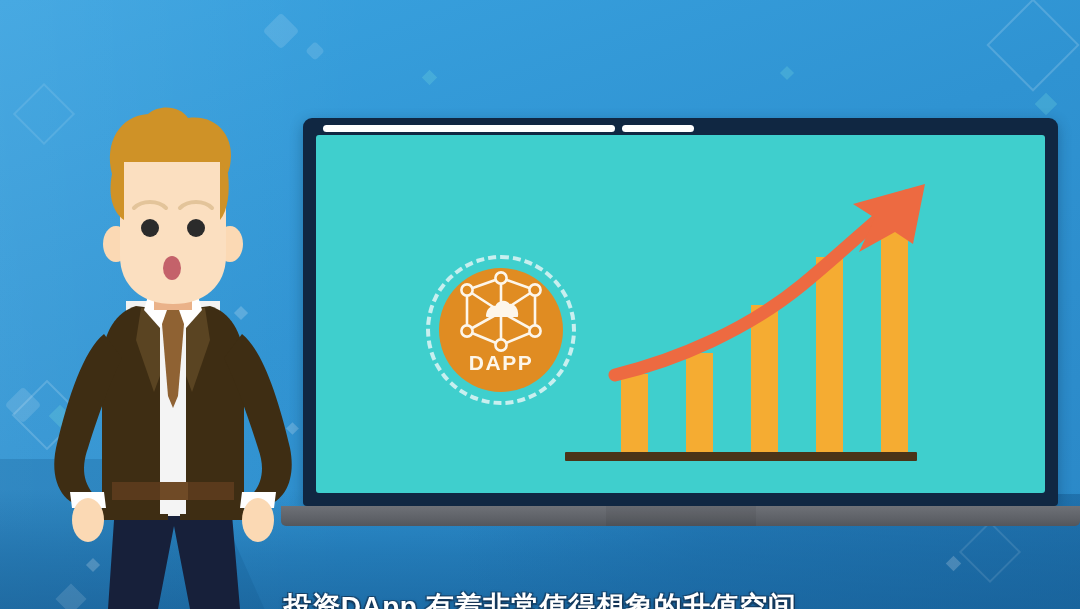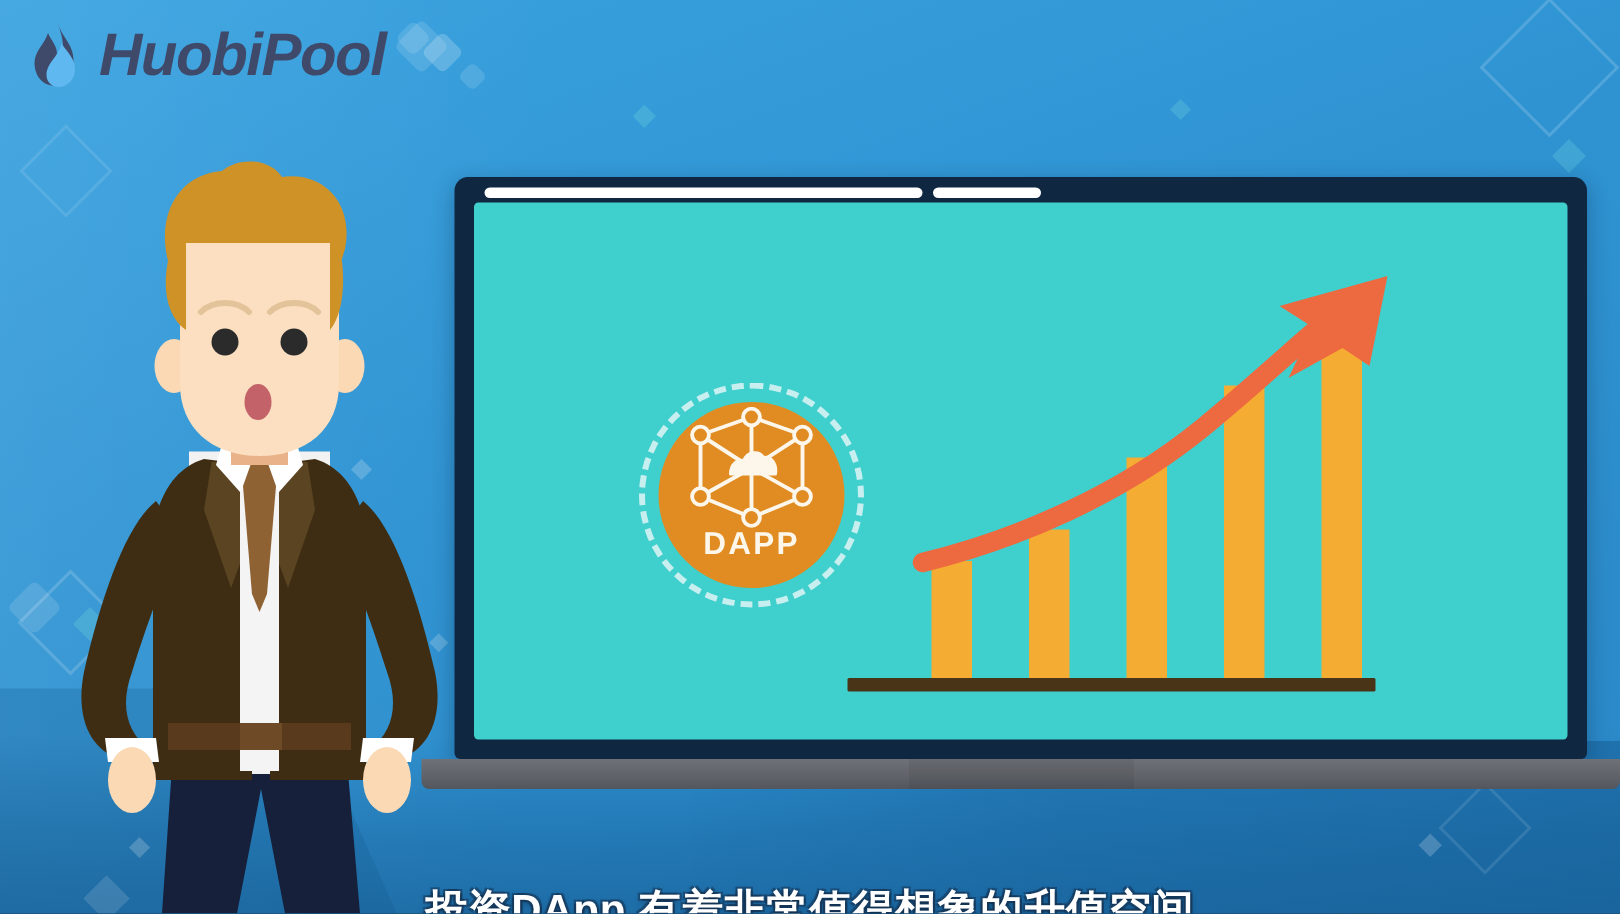--- a/index.html
+++ b/index.html
@@ -289,31 +289,20 @@
   <div class="dia line" style="left:22px;  top:390px; width:46px; height:46px;"></div>
   <div class="dia fill rnd" style="left:10px; top:392px; width:26px; height:26px;"></div>
   <div class="dia fillc" style="left:52px;  top:408px; width:16px; height:16px;"></div>
   <div class="dia fill2" style="left:88px;  top:560px; width:10px; height:10px;"></div>
   <div class="dia fill" style="left:60px;  top:588px; width:22px; height:22px;"></div>
   <div class="dia fill2" style="left:236px; top:308px; width:10px; height:10px;"></div>
   <div class="dia fill2" style="left:288px; top:424px; width:9px;  height:9px;"></div>
   <div class="dia fill2" style="left:948px; top:558px; width:11px; height:11px;"></div>
   <div class="dia line2" style="left:968px; top:530px; width:40px; height:40px;"></div>
 
-  <div id="logo">
-    <svg class="mark" viewBox="0 0 40 50">
-      <path d="M20 1 C22 12 31 17 31 28 C31 38 25 45 18 45 C10 45 5 38 5 30 C5 22 12 17 14 10 C16 15 20 18 20 24 C20 28 18 30 18 30 C18 30 24 27 24 19 C24 12 21 6 20 1 Z" fill="#3f4a6b"></path>
-      <path d="M23 17 C27 23 32 27 32 34 C32 41 27 46 21 46 C16 46 13 42 13 38 C13 30 21 26 23 17 Z" fill="#5fb8ef"></path>
-    </svg>
-    <div class="word">HuobiPool</div>
-    <div id="logo-diamonds">
-      <div class="dia fill rnd" style="left:2px;  top:2px;  width:17px; height:17px;"></div>
-      <div class="dia fill2 rnd" style="left:20px; top:10px; width:20px; height:20px;"></div>
-    </div>
-  </div>
 
   <div id="laptop">
     <div id="laptop-lid">
       <div id="laptop-topbars">
         <div class="topbar long"></div>
         <div class="topbar short"></div>
       </div>
 
       <div id="laptop-screen">
 

